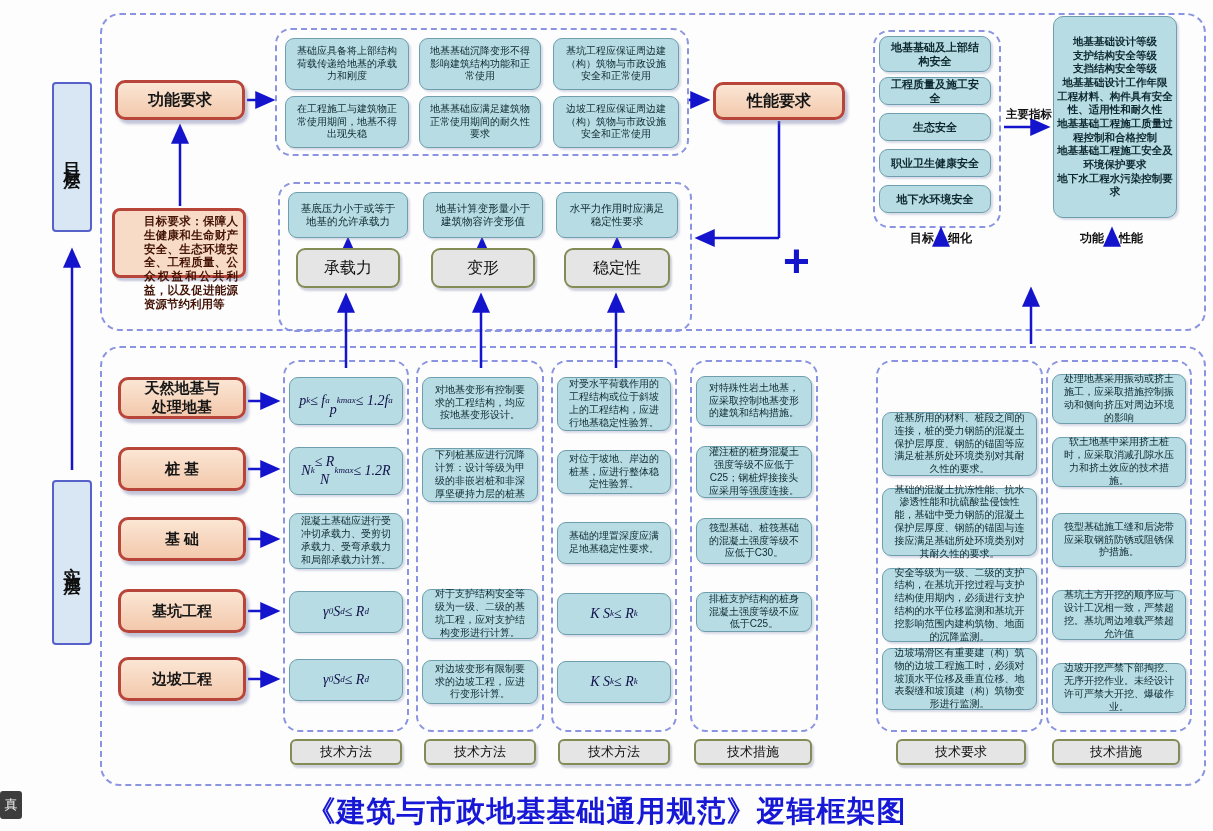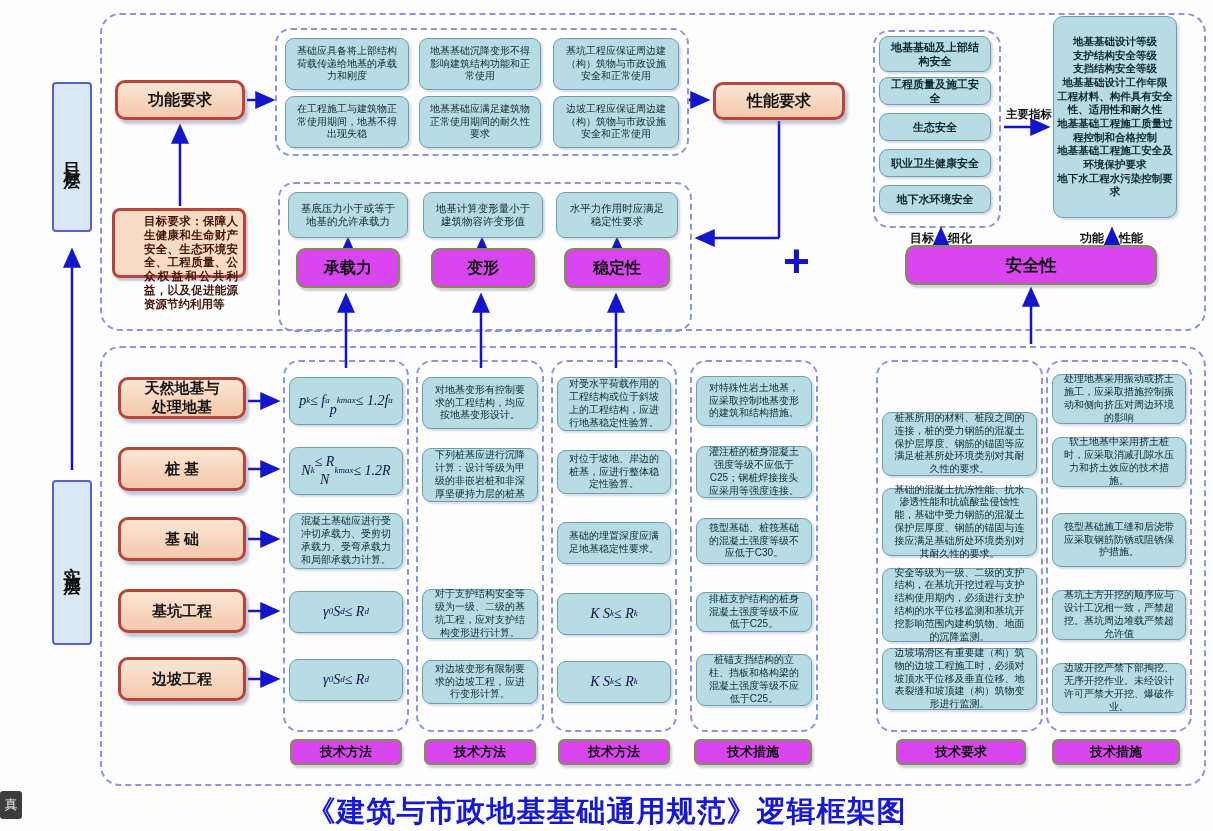--- a/index.html
+++ b/index.html
@@ -6,22 +6,22 @@
   #stage{position:relative;width:1213px;height:831px;background:#fdfdfd;overflow:hidden;
          font-family:"Liberation Sans",sans-serif;color:#111;}
   .abs{position:absolute;box-sizing:border-box;}
   .dashed{border:2px dashed #8a94e0;border-radius:20px;background:transparent;}
   .redbox{background:linear-gradient(#fbe6d4,#f3c8ac);border:3px solid #b8453a;border-radius:10px;
           color:#161616;font-weight:bold;display:flex;align-items:center;justify-content:center;
           text-align:center;white-space:pre-line;box-shadow:3px 4px 3px rgba(120,125,170,.45);}
   .teal{background:#b7dce3;border:1px solid #6f9fae;border-radius:9px;color:#0e2830;
         display:flex;align-items:center;justify-content:center;text-align:center;
         padding:2px 9px;font-size:10px;line-height:1.28;box-shadow:2px 2px 2px rgba(130,140,180,.3);}
-  .olive{background:#d946ef;border:2px solid #848c55;border-radius:9px;color:#101010;
-         display:flex;align-items:center;justify-content:center;text-align:center;font-weight:bold;
+  .olive{background:#e5e5e5;border:2px solid #848c55;border-radius:9px;color:#101010;
+         display:flex;align-items:center;justify-content:center;text-align:center;font-weight:normal;
          box-shadow:2px 3px 2px rgba(120,125,160,.35);}
   .layerbox{background:#d9e7f5;border:2px solid #5661c9;border-radius:4px;
             display:flex;align-items:center;justify-content:center;
             writing-mode:vertical-lr;font-weight:bold;font-size:17px;letter-spacing:6px;color:#101010;}
   .goalnote{background:#f8dbc6;border:3px solid #b8453a;border-radius:8px;color:#431305;
             font-weight:bold;font-size:11.5px;line-height:1.2;padding:4px 5px;text-align:justify;
             box-shadow:2px 3px 2px rgba(120,125,170,.4);}
   .formula{font-family:"Liberation Serif",serif;font-style:italic;font-size:14px;color:#10104a;}
   .formula sub{font-size:9px;}
   .smalllabel{font-size:12px;font-weight:bold;color:#101010;white-space:nowrap;}
@@ -79,21 +79,20 @@
     <line class="conn" x1="248" y1="679" x2="276" y2="679" marker-end="url(#ah)"></line>
   </svg>
 
   <div class="abs layerbox z10" style="left:52px;top:82px;width:40px;height:150px;">目标层</div>
   <div class="abs layerbox z10" style="left:52px;top:480px;width:40px;height:165px;">实施层</div>
 
   <div class="abs redbox z10" style="left:115px;top:80px;width:130px;height:40px;font-size:16px;">功能要求</div>
   <div class="abs redbox z10" style="left:713px;top:82px;width:132px;height:38px;font-size:16px;">性能要求</div>
   <div class="abs goalnote z10" style="left:112px;top:208px;width:134px;height:70px;padding-left:29px;">目标要求：保障人生健康和生命财产安全、生态环境安全、工程质量、公众权益和公共利益，以及促进能源资源节约利用等</div>
   <div class="abs plus z10" style="left:783px;top:238px;">+</div>
-  <div class="abs olive z10" style="left:905px;top:245px;width:252px;height:40px;font-size:17px;border-radius:10px;">安全性</div>
 
   <div class="abs smalllabel z10" style="left:1006px;top:107px;font-size:11.5px;">主要指标</div>
   <div class="abs smalllabel z10" style="left:910px;top:230px;">目标</div>
   <div class="abs smalllabel z10" style="left:948px;top:230px;">细化</div>
   <div class="abs smalllabel z10" style="left:1080px;top:230px;">功能</div>
   <div class="abs smalllabel z10" style="left:1119px;top:230px;">性能</div>
 
   <div class="abs indicator z10" id="indicator-box" style="left:1053px;top:16px;width:124px;height:202px;">
       <div>地基基础设计等级</div>
       <div>支护结构安全等级</div>
@@ -148,21 +147,20 @@
     <div class="abs teal z10" style="left: 557px; top: 450px; width: 114px; height: 44px;">对位于坡地、岸边的桩基，应进行整体稳定性验算。</div>
     <div class="abs teal z10" style="left: 557px; top: 522px; width: 114px; height: 42px;">基础的埋置深度应满足地基稳定性要求。</div>
     <div class="abs teal z10 formula" style="left: 557px; top: 593px; width: 114px; height: 42px;">K S<sub>k</sub> ≤ R<sub>k</sub></div>
     <div class="abs teal z10 formula" style="left: 557px; top: 661px; width: 114px; height: 42px;">K S<sub>k</sub> ≤ R<sub>k</sub></div>
     <div class="abs olive z10" style="left: 558px; top: 739px; width: 112px; height: 26px; font-size: 13px; border-radius: 6px;">技术方法</div>
     <div class="abs dashed" style="left: 690px; top: 360px; width: 128px; height: 372px; border-radius: 16px;"></div>
     <div class="abs teal z10" style="left: 696px; top: 376px; width: 116px; height: 50px;">对特殊性岩土地基，应采取控制地基变形的建筑和结构措施。</div>
     <div class="abs teal z10" style="left: 696px; top: 446px; width: 116px; height: 52px;">灌注桩的桩身混凝土强度等级不应低于C25；钢桩焊接接头应采用等强度连接。</div>
     <div class="abs teal z10" style="left: 696px; top: 518px; width: 116px; height: 46px;">筏型基础、桩筏基础的混凝土强度等级不应低于C30。</div>
     <div class="abs teal z10" style="left: 696px; top: 592px; width: 116px; height: 40px;">排桩支护结构的桩身混凝土强度等级不应低于C25。</div>
-    <div class="abs teal z10" style="left: 696px; top: 654px; width: 116px; height: 52px;">桩锚支挡结构的立柱、挡板和格构梁的混凝土强度等级不应低于C25。</div>
     <div class="abs olive z10" style="left: 694px; top: 739px; width: 118px; height: 26px; font-size: 13px; border-radius: 6px;">技术措施</div>
     <div class="abs dashed" style="left: 876px; top: 360px; width: 167px; height: 372px; border-radius: 16px;"></div>
     <div class="abs teal z10" style="left: 882px; top: 412px; width: 155px; height: 64px;">桩基所用的材料、桩段之间的连接，桩的受力钢筋的混凝土保护层厚度、钢筋的锚固等应满足桩基所处环境类别对其耐久性的要求。</div>
     <div class="abs teal z10" style="left: 882px; top: 488px; width: 155px; height: 68px;">基础的混凝土抗冻性能、抗水渗透性能和抗硫酸盐侵蚀性能，基础中受力钢筋的混凝土保护层厚度、钢筋的锚固与连接应满足基础所处环境类别对其耐久性的要求。</div>
     <div class="abs teal z10" style="left: 882px; top: 568px; width: 155px; height: 74px;">安全等级为一级、二级的支护结构，在基坑开挖过程与支护结构使用期内，必须进行支护结构的水平位移监测和基坑开挖影响范围内建构筑物、地面的沉降监测。</div>
     <div class="abs teal z10" style="left: 882px; top: 648px; width: 155px; height: 62px;">边坡塌滑区有重要建（构）筑物的边坡工程施工时，必须对坡顶水平位移及垂直位移、地表裂缝和坡顶建（构）筑物变形进行监测。</div>
     <div class="abs olive z10" style="left: 896px; top: 739px; width: 130px; height: 26px; font-size: 13px; border-radius: 6px;">技术要求</div>
     <div class="abs dashed" style="left: 1046px; top: 360px; width: 146px; height: 372px; border-radius: 16px;"></div>
     <div class="abs teal z10" style="left: 1052px; top: 374px; width: 134px; height: 50px;">处理地基采用振动或挤土施工，应采取措施控制振动和侧向挤压对周边环境的影响</div>
     <div class="abs teal z10" style="left: 1052px; top: 437px; width: 134px; height: 50px;">软土地基中采用挤土桩时，应采取消减孔隙水压力和挤土效应的技术措施。</div>

